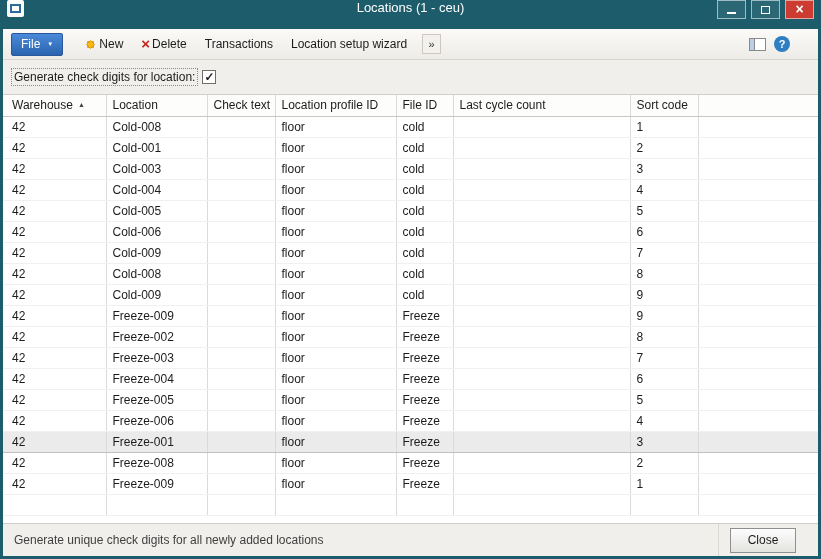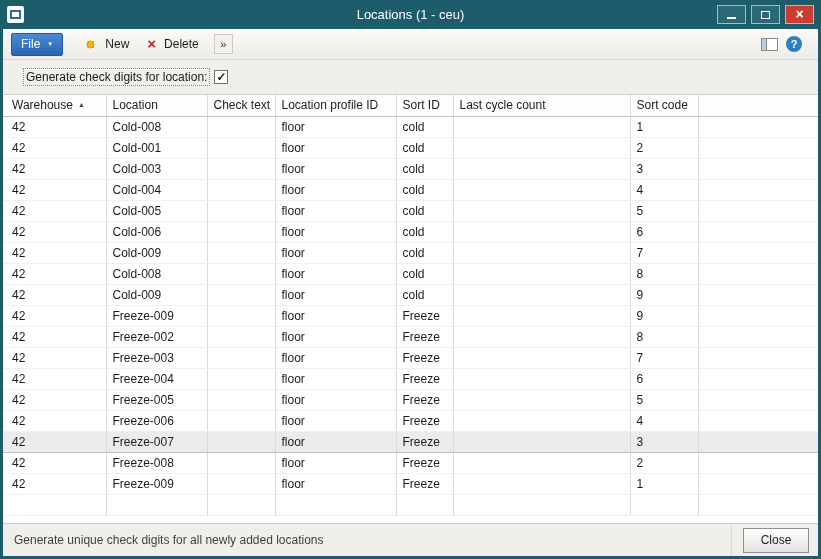--- a/index.html
+++ b/index.html
@@ -9,21 +9,21 @@
   .window {
     width: 821px; height: 559px;
     background: #1d5c6b;
     display: flex; flex-direction: column;
     box-shadow: 0 0 0 1px #123c46;
   }
 
   
   .titlebar {
     height: 29px; flex: 0 0 29px;
-    display: flex; align-items: center;
+    display: flex; 
     padding: 0 7px;
     position: relative; color: #fff;
   }
   .app-icon {
     width: 17px; height: 17px; background: #fdfdfd;
     border-radius: 2px; display: inline-flex; align-items: center; justify-content: center;
   }
   .app-icon .inner { width: 11px; height: 9px; border: 2px solid #2d6a9d; }
   .win-title {
     position: absolute; left: 90px; right: 90px;
@@ -47,59 +47,59 @@
     flex: 1; min-height: 0;
     margin: 0 3px 3px 3px;
     background: #f0efec;
     display: flex; flex-direction: column;
   }
 
   
   .toolbar {
     height: 31px; flex: 0 0 31px;
     display: flex; align-items: center;
-    padding: 0 12px 0 8px;
+    padding: 0 24px 0 8px;
     background: linear-gradient(#fbfaf8, #ecebe7);
     border-bottom: 1px solid #d9d6d0;
   }
   .file-btn {
     height: 23px; padding: 0 9px;
     background: linear-gradient(#4a8ad8, #2b64b0);
     border: 1px solid #28589b; border-radius: 2px;
     color: #fff; font-size: 12px;
     display: inline-flex; align-items: center; gap: 7px;
     margin-right: 12px; cursor: default;
   }
   .file-btn .caret { font-size: 6px; line-height: 1; color: #fff; }
   .tb-btn {
     height: 100%; padding: 0 9px;
     background: transparent; border: none;
     font-size: 12px; color: #1c1c1c; font-family: inherit;
-    display: inline-flex; align-items: center; gap: 8px;
+    display: inline-flex; align-items: center; gap: 2px;
     cursor: default; white-space: nowrap; text-align: center;
   }
   .delete-x { color: #c6251c; font-weight: bold; font-size: 15px; line-height: 1; margin-top: -2px; }
   .overflow-btn {
     width: 19px; height: 20px; margin-left: 6px;
     border: 1px solid #cdc9c2; background: #f3f1ee;
     font-size: 11px; color: #333; line-height: 18px; text-align: center; cursor: default;
   }
   .tb-right { margin-left: auto; display: flex; align-items: center; gap: 8px; padding-right: 4px; }
   .layout-icon { width: 17px; height: 13px; border: 1px solid #8a8a8a; background: #fff; display: inline-flex; }
   .layout-icon .pane { width: 5px; background: #b9cfe8; border-right: 1px solid #8a8a8a; }
   .help-icon {
     width: 16px; height: 16px; border-radius: 50%;
     background: #2e7fc2; color: #fff; font-size: 11px; font-weight: bold;
     display: inline-flex; align-items: center; justify-content: center; cursor: default;
   }
 
   
   .option-row {
     height: 23px; flex: 0 0 23px;
-    margin-top: 5px; padding-left: 21px;
+    margin-top: 5px; padding-left: 9px;
     display: flex; align-items: center; gap: 5px;
     font-size: 12px; color: #1c1c1c;
   }
   .option-label { outline: 1px dotted #8a8a8a; padding: 1px 2px; }
   .checkbox {
     width: 14px; height: 14px;
     background: #fff; border: 1px solid #6e6e6e;
     display: inline-flex; align-items: center; justify-content: center;
     font-size: 12px; font-weight: bold; color: #1c1c1c; line-height: 1;
     cursor: default;
@@ -135,21 +135,21 @@
     border-bottom: 1px solid #c0c0c0;
   }
   tr.empty-row td { border-bottom: 1px solid #f0f0f0; }
 
   
   .statusbar {
     height: 33px; flex: 0 0 33px;
     border-top: 1px solid #cfccc7;
     background: #f0efec;
     display: flex; align-items: center;
-    padding: 0 9px 0 11px;
+    padding: 0 22px 0 11px;
     font-size: 12px; color: #3f3f3f;
   }
   .sb-sep { width: 1px; align-self: stretch; background: #dbd8d2; margin-left: auto; }
   .close-btn {
     min-width: 66px; height: 25px; margin-left: 11px;
     border: 1px solid #8f8f8f;
     background: linear-gradient(#fdfdfd, #e3e3e0);
     font-size: 12px; color: #1c1c1c; font-family: inherit;
     cursor: default;
   }
@@ -195,21 +195,27 @@
         <span>New</span>
       </button>
 
       <button class="tb-btn">
         <span class="delete-x">×</span>
         <span>Delete</span>
       </button>
 
 
 
-
+      <button class="tb-btn">
+        <span>Transactions</span>
+      </button>
+
+      <button class="tb-btn">
+        <span>Location setup wizard</span>
+      </button>
 
       <span class="overflow-btn">»</span>
 
       <span class="tb-right">
         <span class="layout-icon">
             <span class="pane"></span>
           </span>
         <span class="help-icon">?</span>
       </span>
     </div>
@@ -230,21 +236,21 @@
             <col class="c5">
             <col class="c6">
             <col class="c7">
         </colgroup>
         <thead>
           <tr id="grid-header-row">
               <th><span>Warehouse</span><span class="sort">▲</span></th>
               <th><span>Location</span></th>
               <th><span>Check text</span></th>
               <th><span>Location profile ID</span></th>
-              <th><span>Sort ID</span></th>
+              <th><span>File ID</span></th>
               <th><span>Last cycle count</span></th>
               <th><span>Sort code</span></th>
               <th></th>
             </tr>
         </thead>
         <tbody id="grid-body">
             <tr>
               <td>42</td>
               <td>Cold-008</td>
               <td></td>
@@ -389,21 +395,21 @@
               <td>Freeze-006</td>
               <td></td>
               <td>floor</td>
               <td>Freeze</td>
               <td></td>
               <td>4</td>
               <td></td>
             </tr>
             <tr class="selected">
               <td>42</td>
-              <td>Freeze-007</td>
+              <td>Freeze-001</td>
               <td></td>
               <td>floor</td>
               <td>Freeze</td>
               <td></td>
               <td>3</td>
               <td></td>
             </tr>
             <tr>
               <td>42</td>
               <td>Freeze-008</td>

